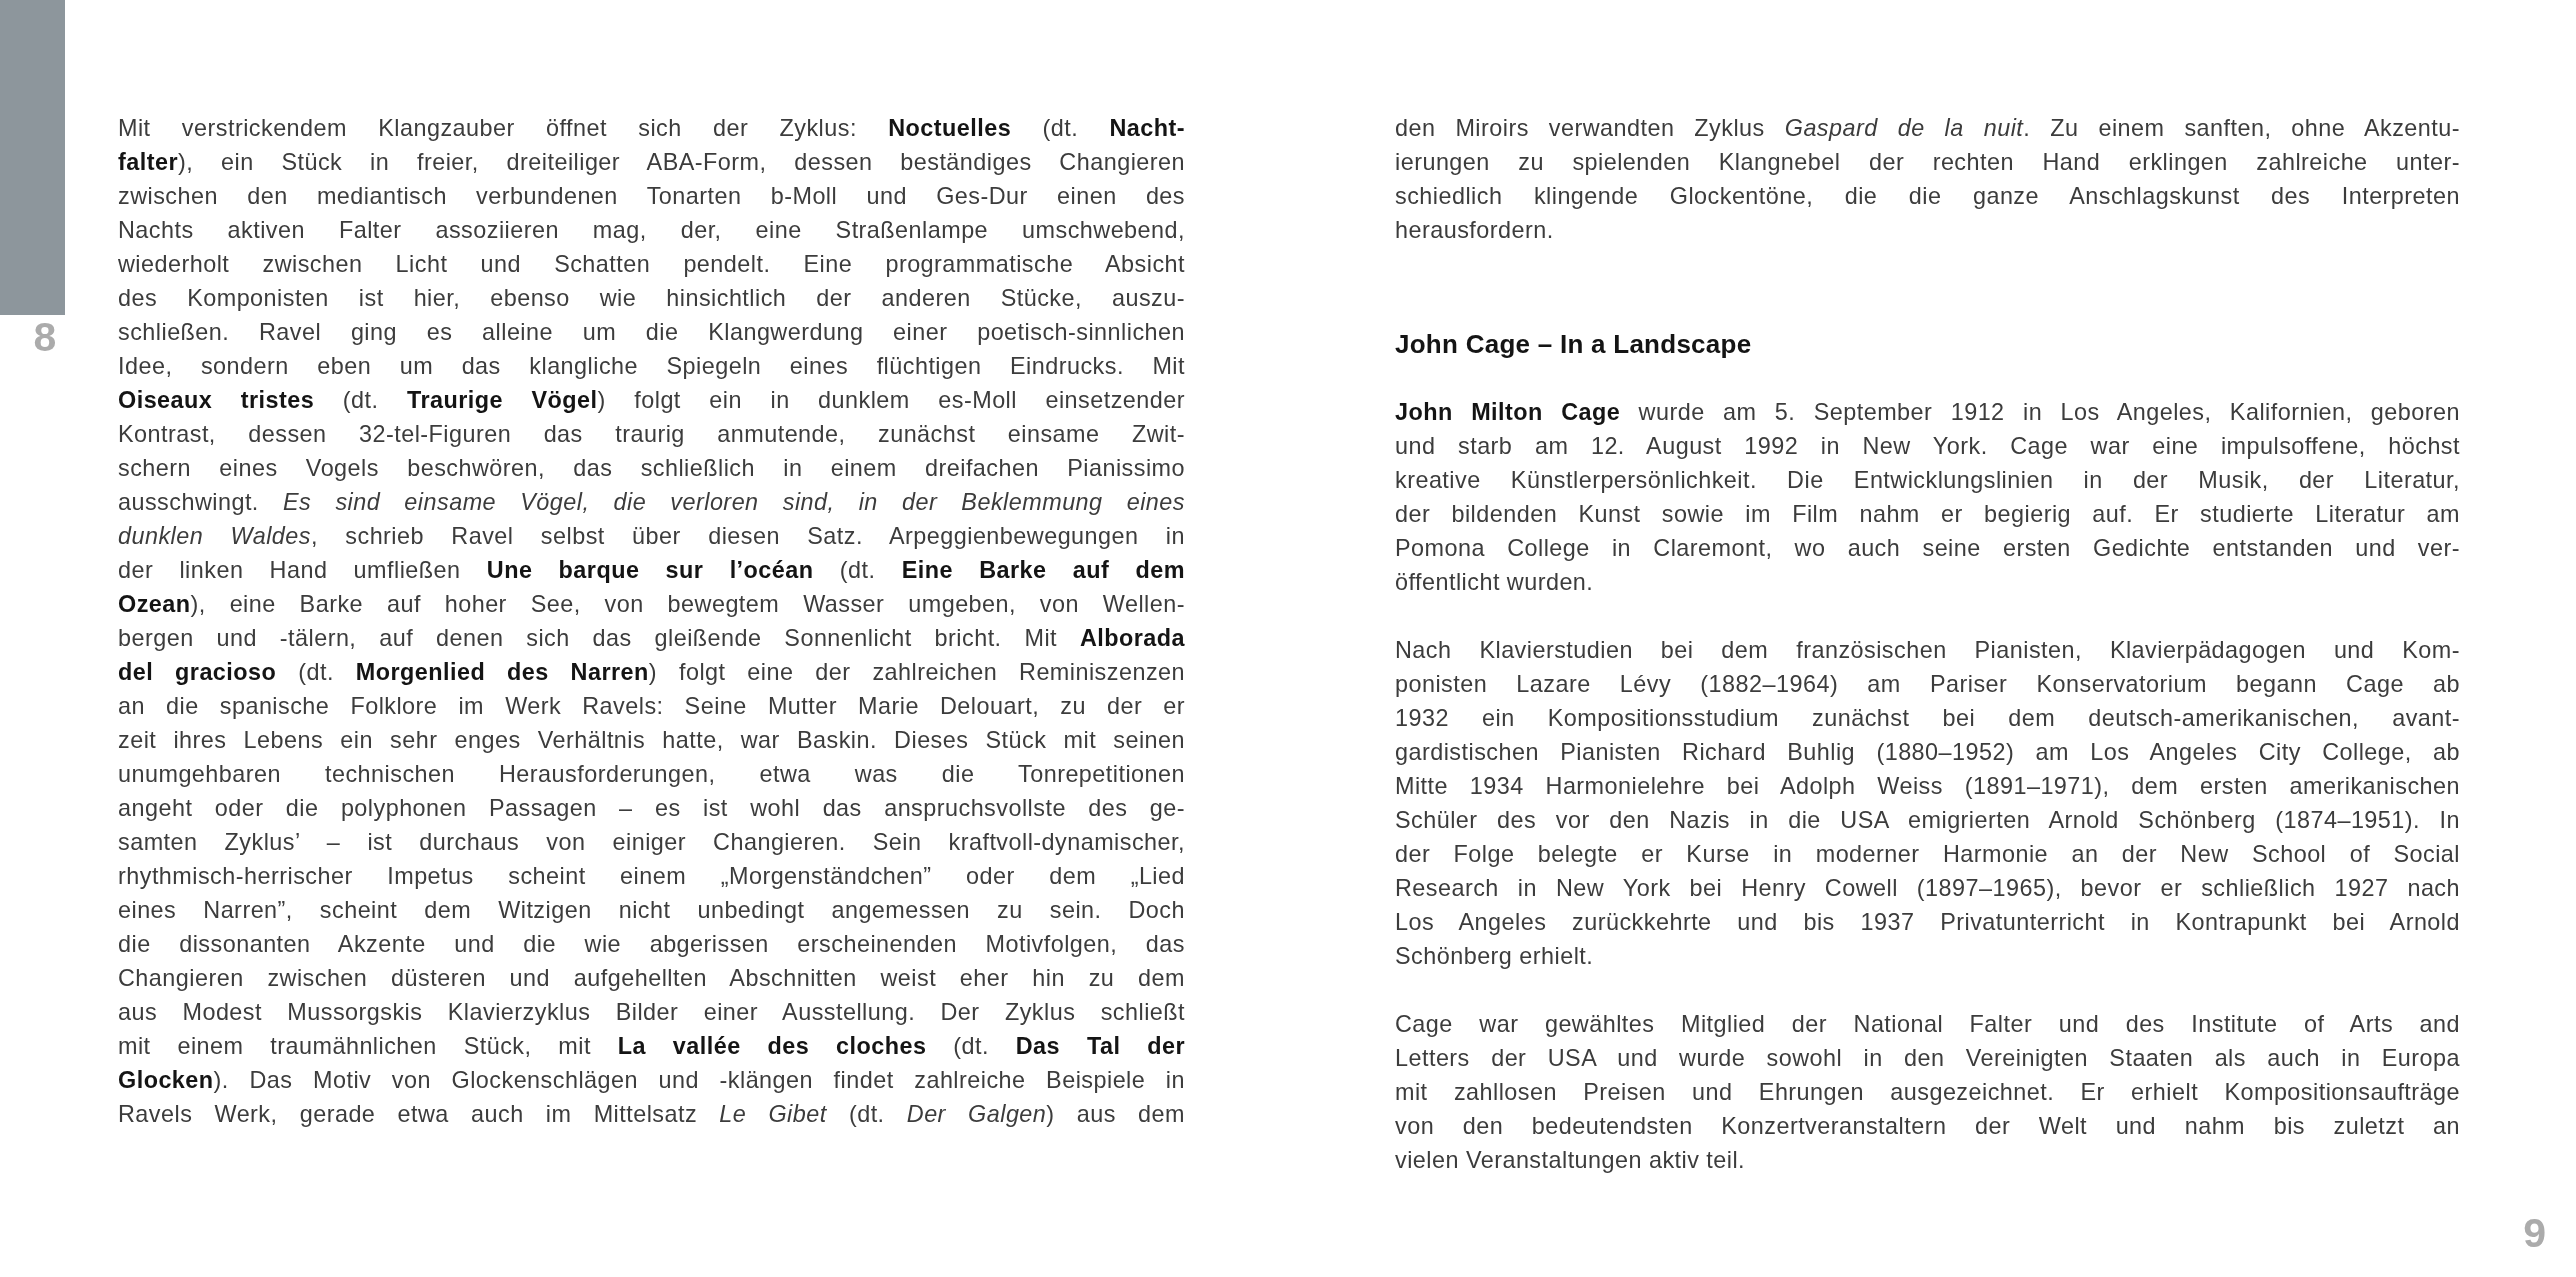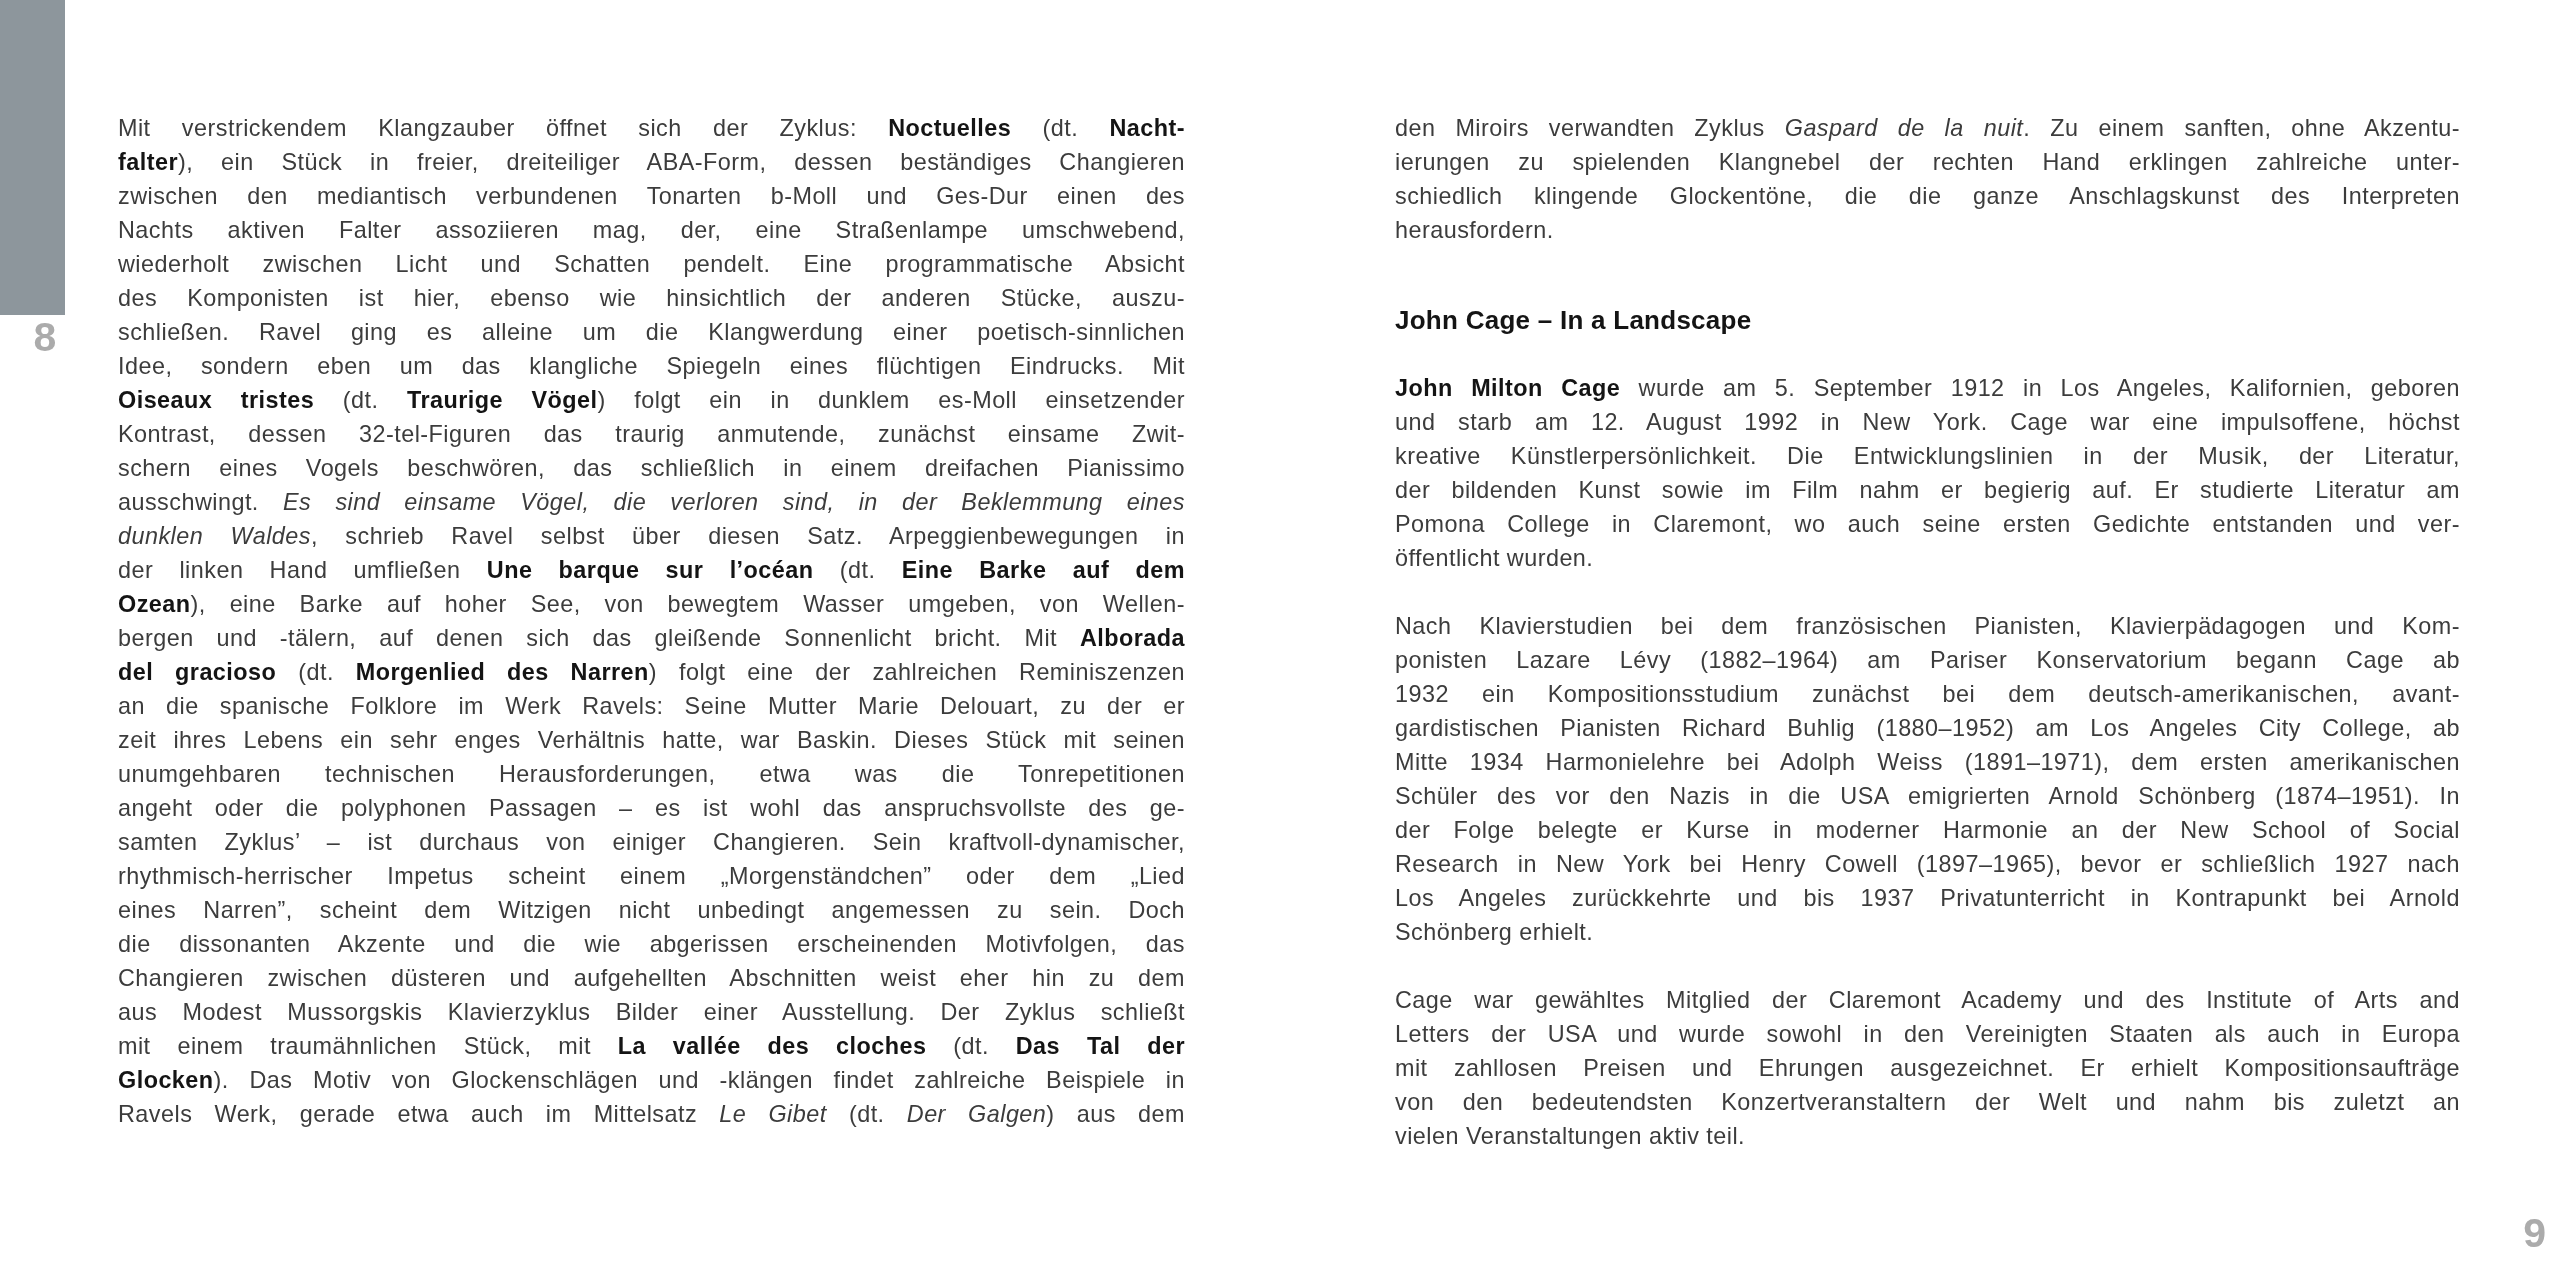--- a/index.html
+++ b/index.html
@@ -27,21 +27,21 @@
   .pagenum-left{left:0;top:317px;width:90px;text-align:center;}
   .pagenum-right{right:30px;bottom:23.4px;}
   .col{
     position:absolute;top:111px;font-size:23.4px;color:var(--body);
     letter-spacing:0.02em;
   }
   .col-left{left:118px;width:1067px;}
   .col-right{left:1395px;width:1065px;}
   .block{margin:0;}
   .gap1{margin-top:34px;}
-  .gap2{margin-top:56px;}
+  .gap2{margin-top:80px;}
   .line{
     height:34px;line-height:34px;
     text-align:justify;text-align-last:justify;
     overflow:hidden;white-space:normal;
   }
   .line.end{text-align-last:left;}
   .run-r{font-weight:400;font-style:normal;}
   .run-b{font-weight:700;font-style:normal;color:var(--bold);}
   .run-i{font-weight:400;font-style:italic;}
   .heading{
@@ -114,21 +114,21 @@
       <div class="line"><span class="run-r">1932 ein Kompositionsstudium zunächst bei dem deutsch-amerikanischen, avant-</span></div>
       <div class="line"><span class="run-r">gardistischen Pianisten Richard Buhlig (1880–1952) am Los Angeles City College, ab</span></div>
       <div class="line"><span class="run-r">Mitte 1934 Harmonielehre bei Adolph Weiss (1891–1971), dem ersten amerikanischen</span></div>
       <div class="line"><span class="run-r">Schüler des vor den Nazis in die USA emigrierten Arnold Schönberg (1874–1951). In</span></div>
       <div class="line"><span class="run-r">der Folge belegte er Kurse in moderner Harmonie an der New School of Social</span></div>
       <div class="line"><span class="run-r">Research in New York bei Henry Cowell (1897–1965), bevor er schließlich 1927 nach</span></div>
       <div class="line"><span class="run-r">Los Angeles zurückkehrte und bis 1937 Privatunterricht in Kontrapunkt bei Arnold</span></div>
       <div class="line end"><span class="run-r">Schönberg erhielt.</span></div>
     </div>
     <div class="block gap1">
-      <div class="line"><span class="run-r">Cage war gewähltes Mitglied der Claremont Academy und des Institute of Arts and</span></div>
+      <div class="line"><span class="run-r">Cage war gewähltes Mitglied der National Falter und des Institute of Arts and</span></div>
       <div class="line"><span class="run-r">Letters der USA und wurde sowohl in den Vereinigten Staaten als auch in Europa</span></div>
       <div class="line"><span class="run-r">mit zahllosen Preisen und Ehrungen ausgezeichnet. Er erhielt Kompositionsaufträge</span></div>
       <div class="line"><span class="run-r">von den bedeutendsten Konzertveranstaltern der Welt und nahm bis zuletzt an</span></div>
       <div class="line end"><span class="run-r">vielen Veranstaltungen aktiv teil.</span></div>
     </div>
   </div>
 
 <div class="pagenum pagenum-right">9</div>
 
 

